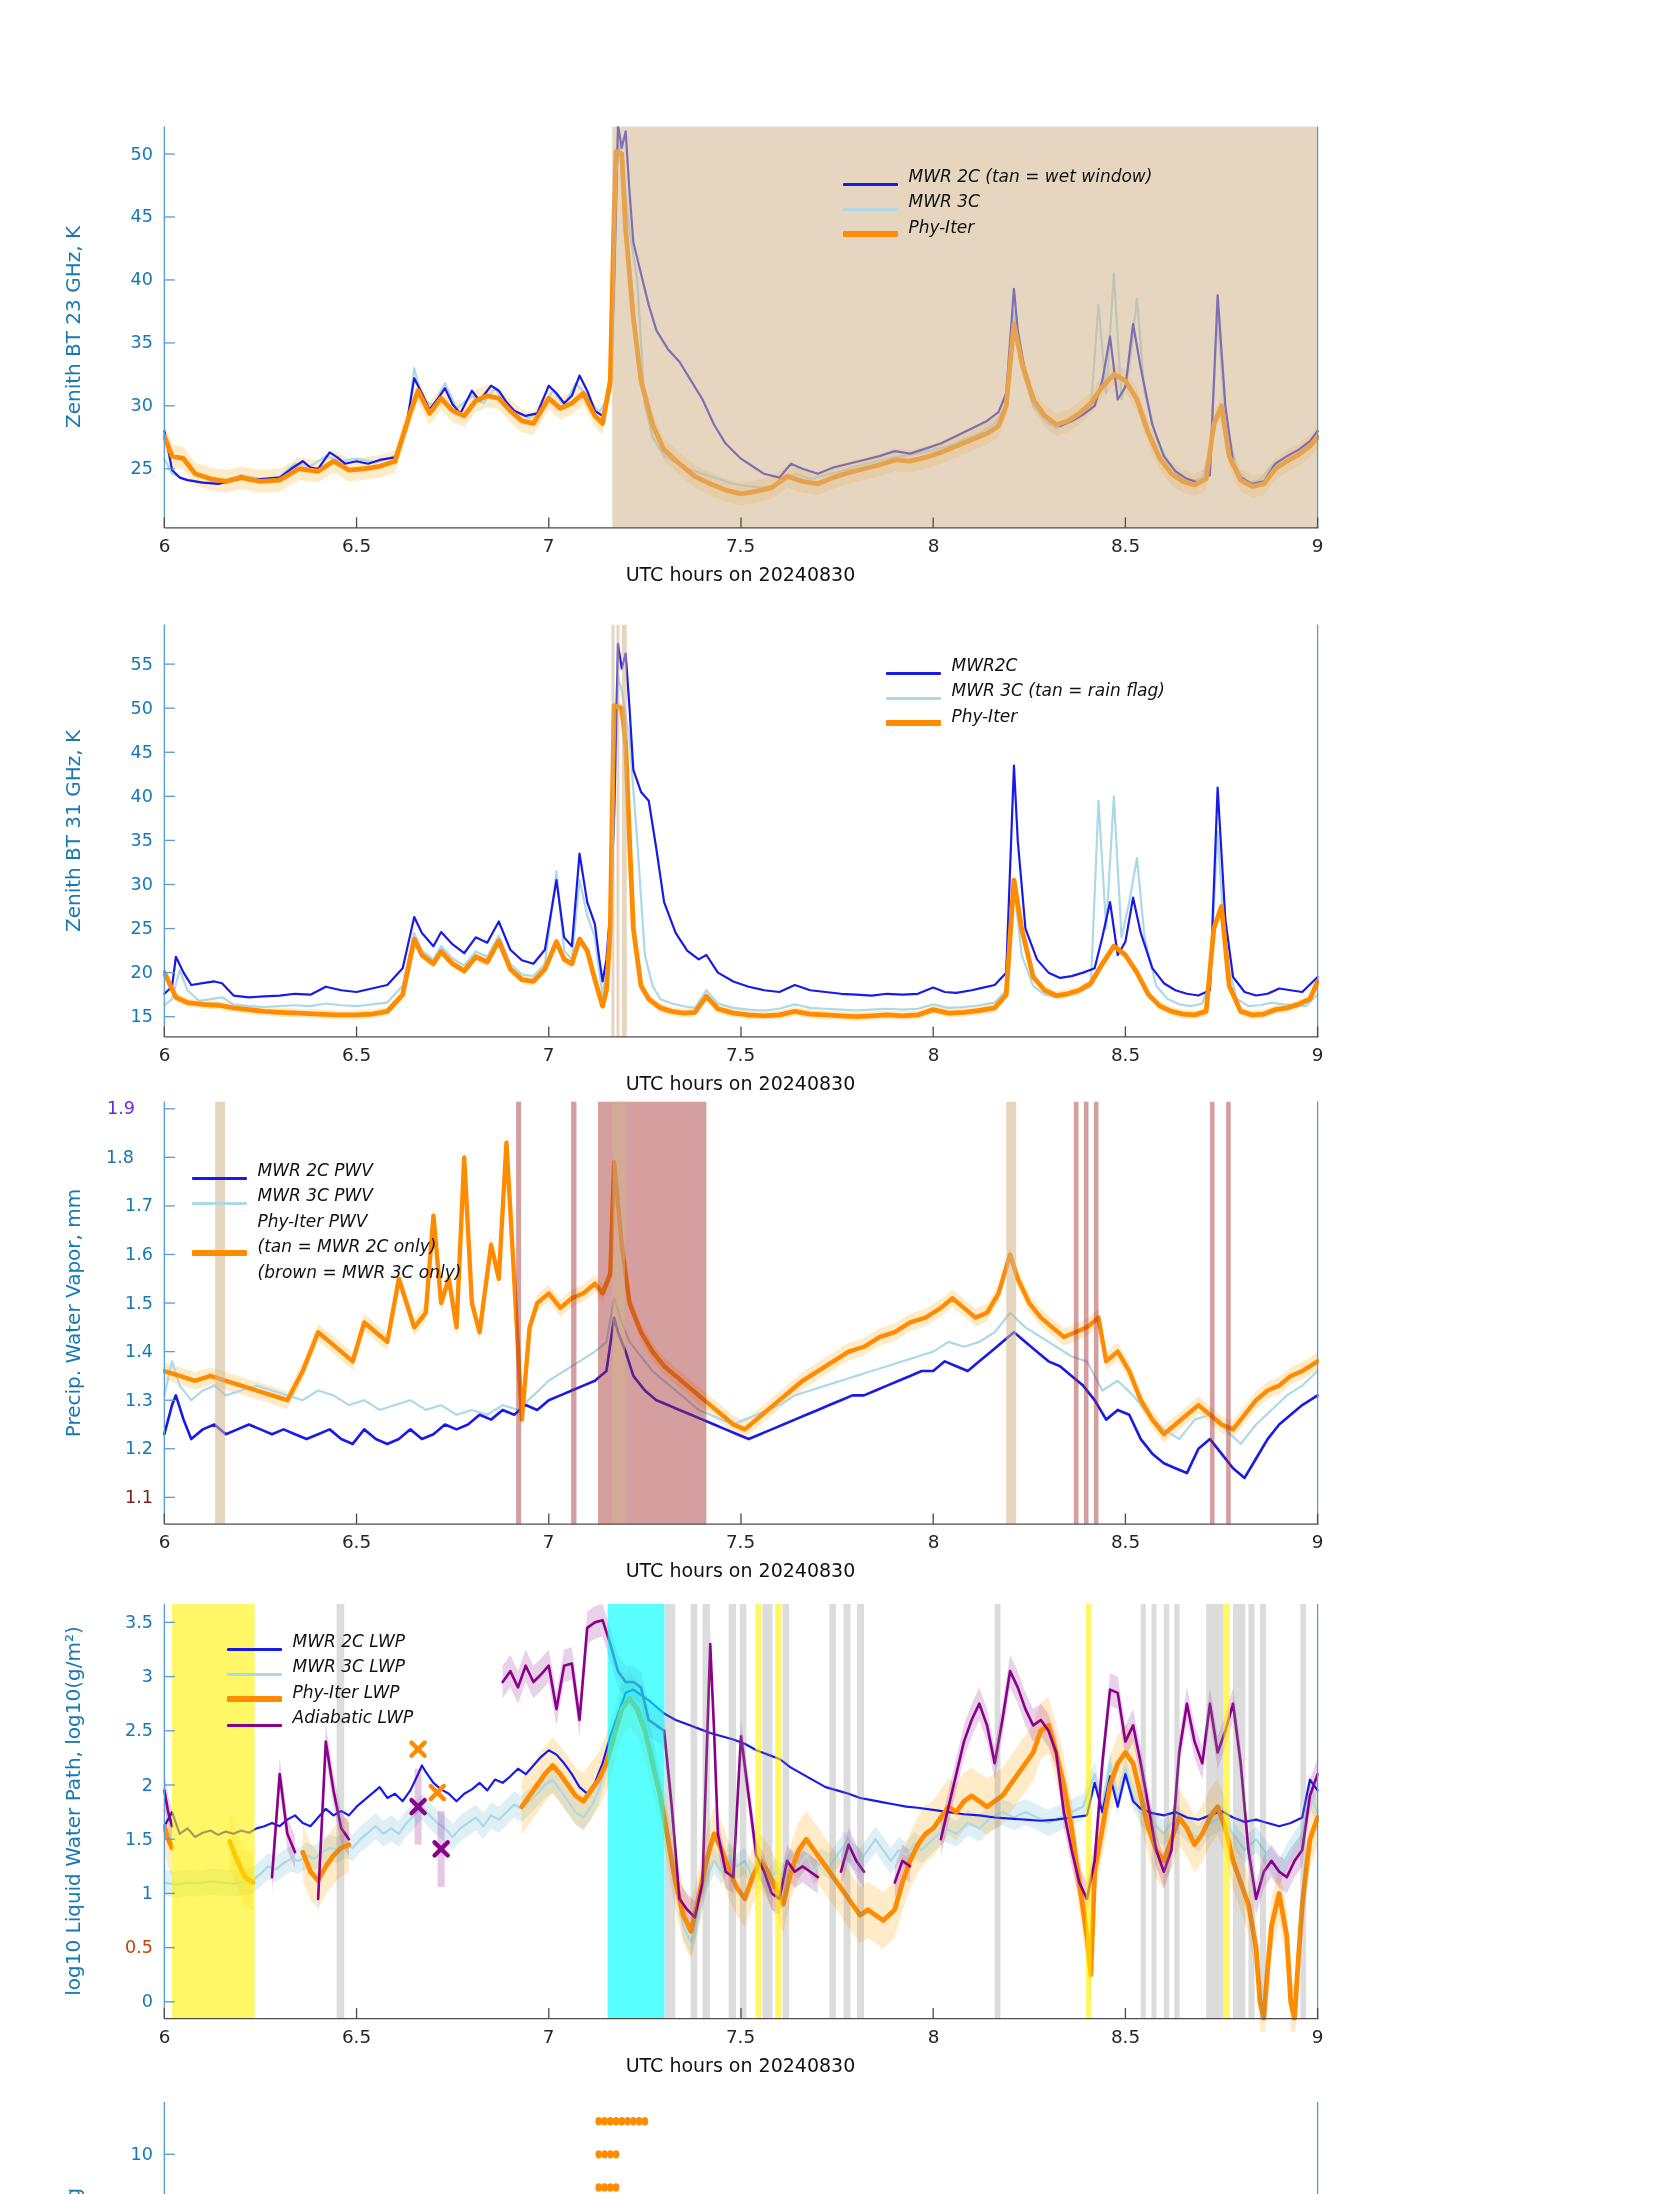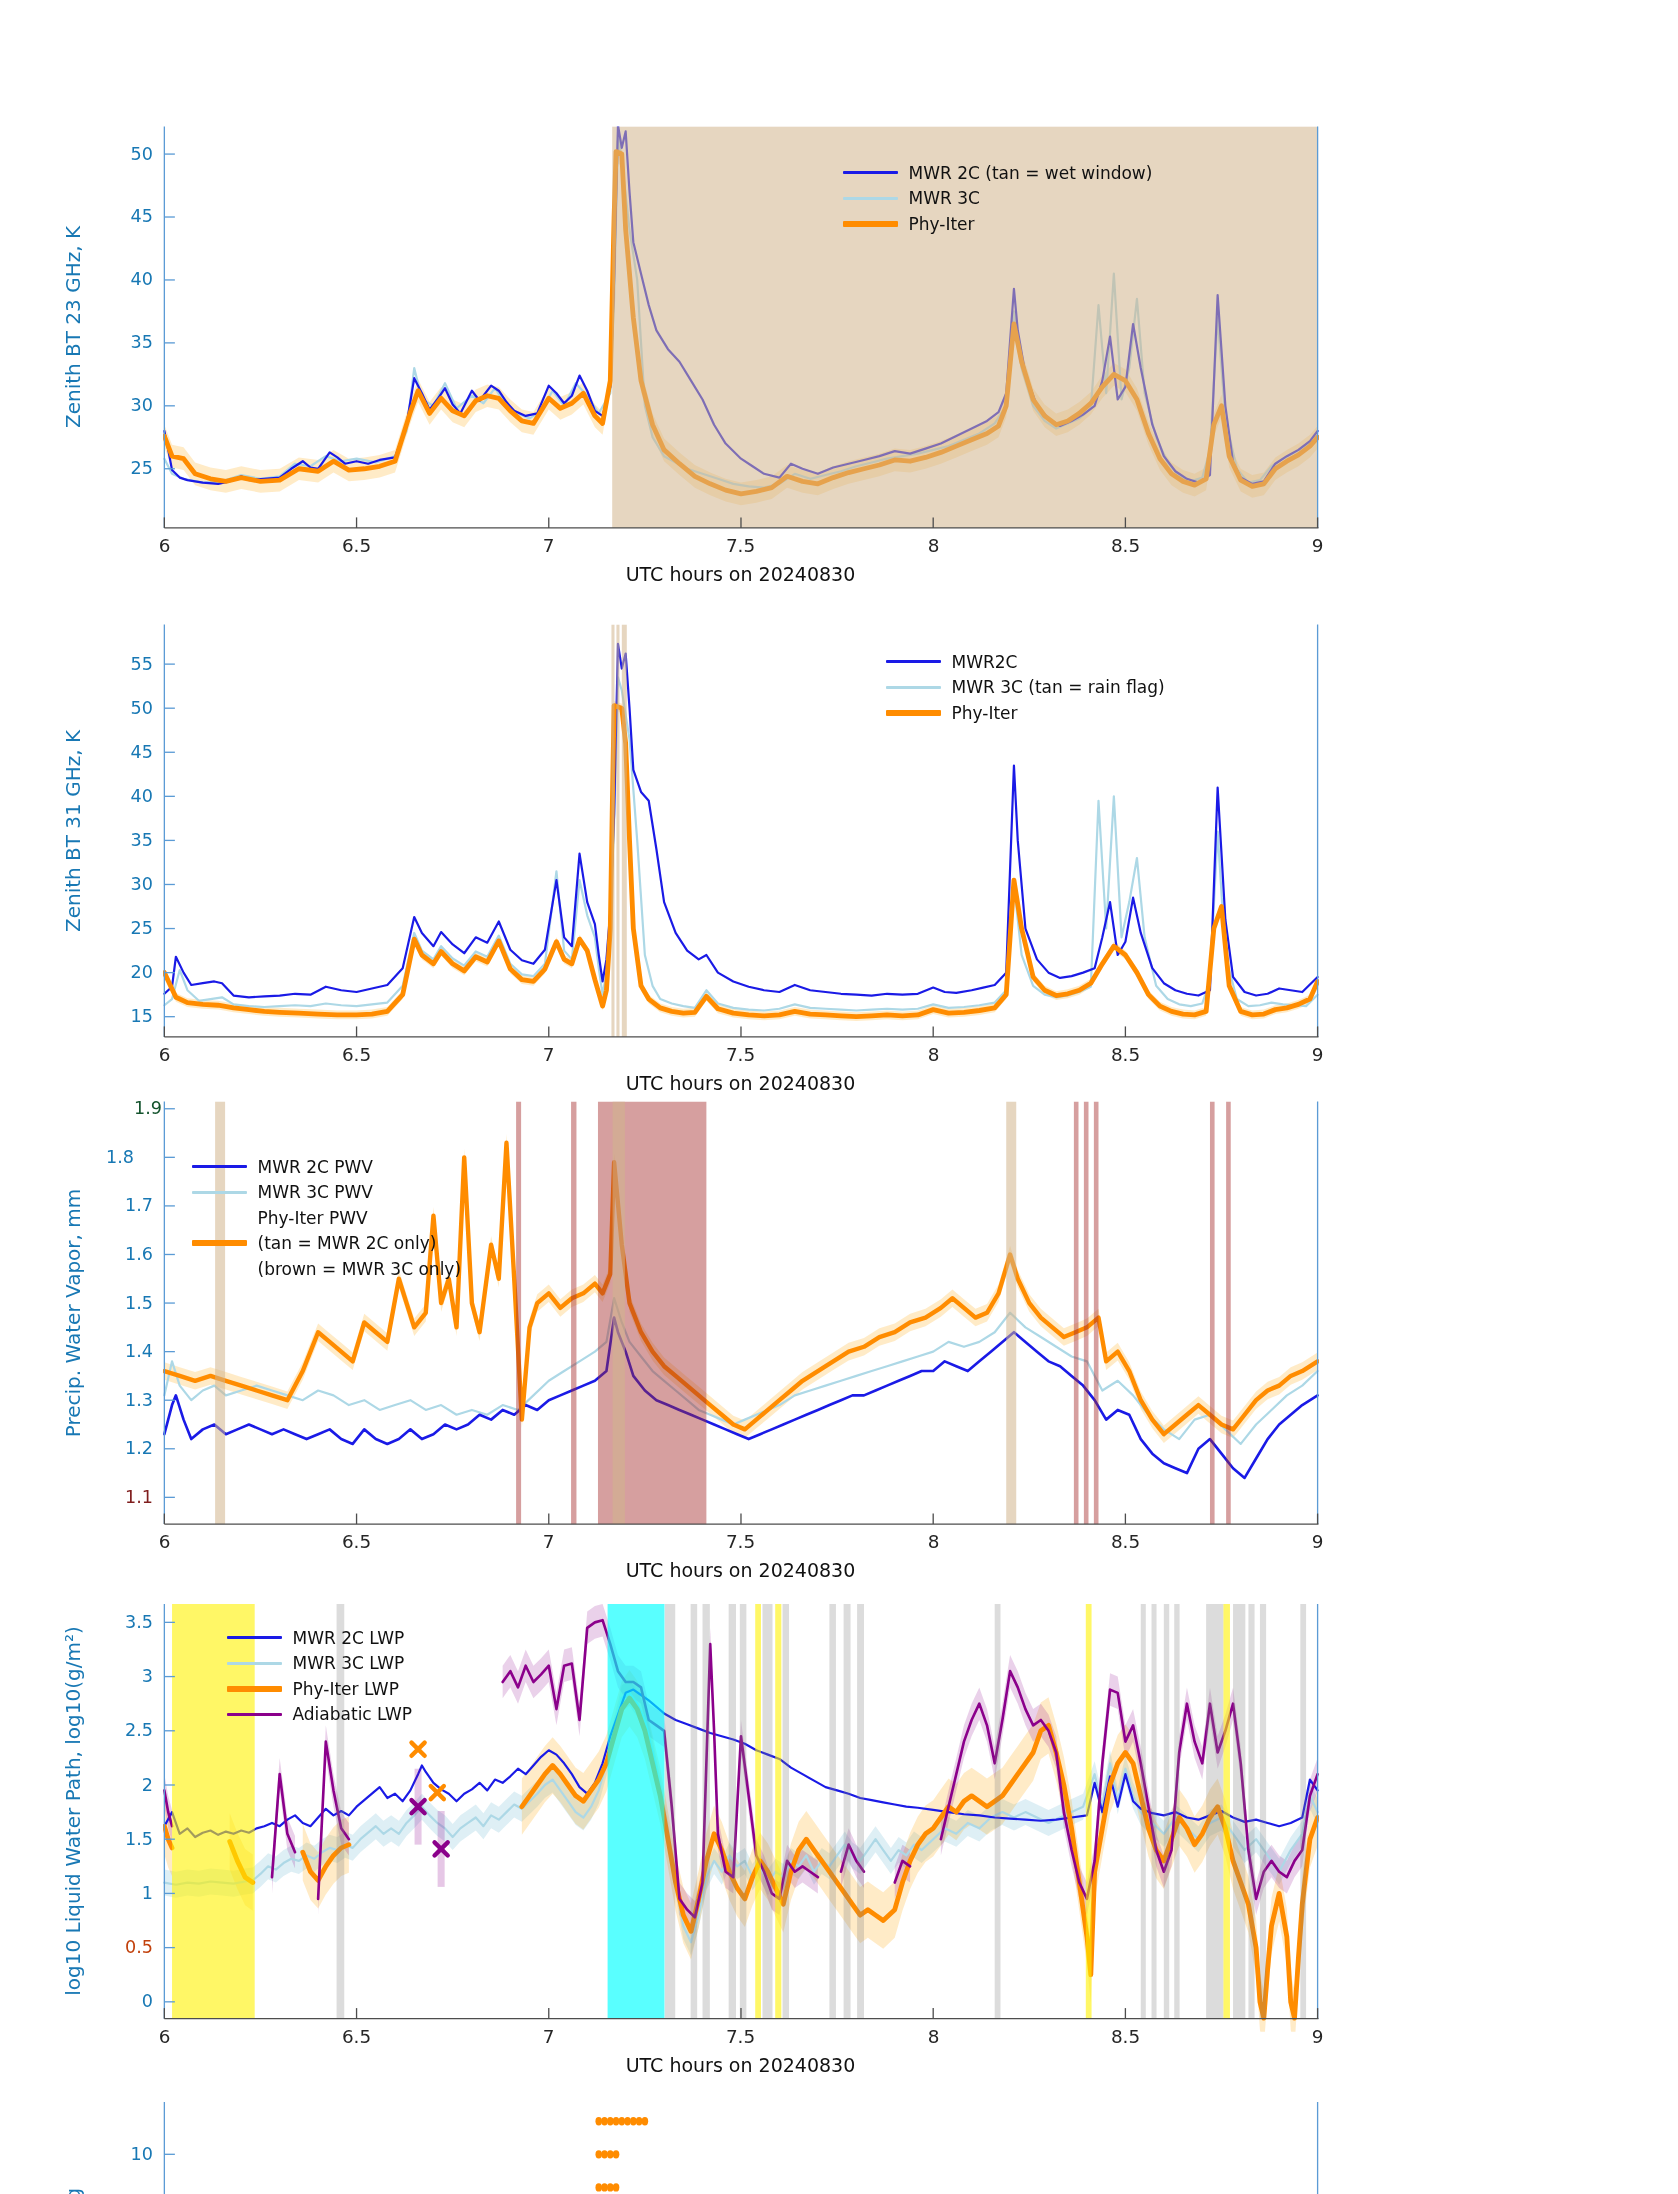--- a/index.html
+++ b/index.html
@@ -5,21 +5,21 @@
   html,body{margin:0;padding:0;background:#fff;}
   #fig{position:relative;width:1679px;height:2633px;background:#fff;overflow:hidden;
        font-family:"DejaVu Sans","Liberation Sans",sans-serif;}
   #fig svg{position:absolute;left:0;top:0;}
   .ytick{position:absolute;width:66px;text-align:right;font-size:17.6px;line-height:21px;}
   .xtick{position:absolute;width:75px;text-align:center;font-size:18.4px;line-height:21px;color:#262626;}
   .ylabel{position:absolute;width:527px;height:24px;text-align:center;font-size:20px;
           transform:rotate(-90deg);transform-origin:center center;white-space:nowrap;}
   .xlabel{position:absolute;width:439px;text-align:center;font-size:19px;color:#111;}
   .legend{position:absolute;}
-  .lrow{display:flex;align-items:center;height:25.5px;}
+  .lrow{display:flex;align-items:flex-end;height:25.5px;font-style:italic;}
   .lswatch{width:55px;margin-right:10.5px;flex:0 0 55px;border-radius:0.9px;}
   .llabel{font-size:17px;color:#111;white-space:nowrap;}
 </style>
 </head>
 <body>
 
 <div id="fig">
   <svg id="plot" width="1679" height="2633" xmlns="http://www.w3.org/2000/svg" viewBox="0 0 3825 6000">
       <defs>
         <clipPath id="clip0">
@@ -453,21 +453,21 @@
       </div>
     </div>
     <div class="ytick" style="left: 87px; top: 1487px; color: #7f1d1d;">1.1</div>
     <div class="ytick" style="left: 87px; top: 1438px; color: rgb(24, 120, 180);">1.2</div>
     <div class="ytick" style="left: 87px; top: 1390px; color: rgb(24, 120, 180);">1.3</div>
     <div class="ytick" style="left: 87px; top: 1341px; color: rgb(24, 120, 180);">1.4</div>
     <div class="ytick" style="left: 87px; top: 1293px; color: rgb(24, 120, 180);">1.5</div>
     <div class="ytick" style="left: 87px; top: 1244px; color: rgb(24, 120, 180);">1.6</div>
     <div class="ytick" style="left: 87px; top: 1195px; color: rgb(24, 120, 180);">1.7</div>
     <div class="ytick" style="left: 87px; top: 1147px; color: rgb(24, 120, 180); text-align: center;">1.8</div>
-    <div class="ytick" style="left: 96px; top: 1098px; color: #14532d;">1.9</div>
+    <div class="ytick" style="left: 69px; top: 1098px; color: #6d28d9;">1.9</div>
     <div class="xtick" style="left: 127px; top: 1531px;">6</div>
     <div class="xtick" style="left: 319px; top: 1531px;">6.5</div>
     <div class="xtick" style="left: 511px; top: 1531px;">7</div>
     <div class="xtick" style="left: 703px; top: 1531px;">7.5</div>
     <div class="xtick" style="left: 896px; top: 1531px;">8</div>
     <div class="xtick" style="left: 1088px; top: 1531px;">8.5</div>
     <div class="xtick" style="left: 1280px; top: 1531px;">9</div>
     <div class="ylabel" style="left: -191px; top: 1301px; color: rgb(24, 120, 180);">Precip. Water Vapor, mm</div>
     <div class="xlabel" style="left: 521px; top: 1559px;">UTC hours on 20240830</div>
     <div class="legend" style="left: 192px; top: 1154px;">

